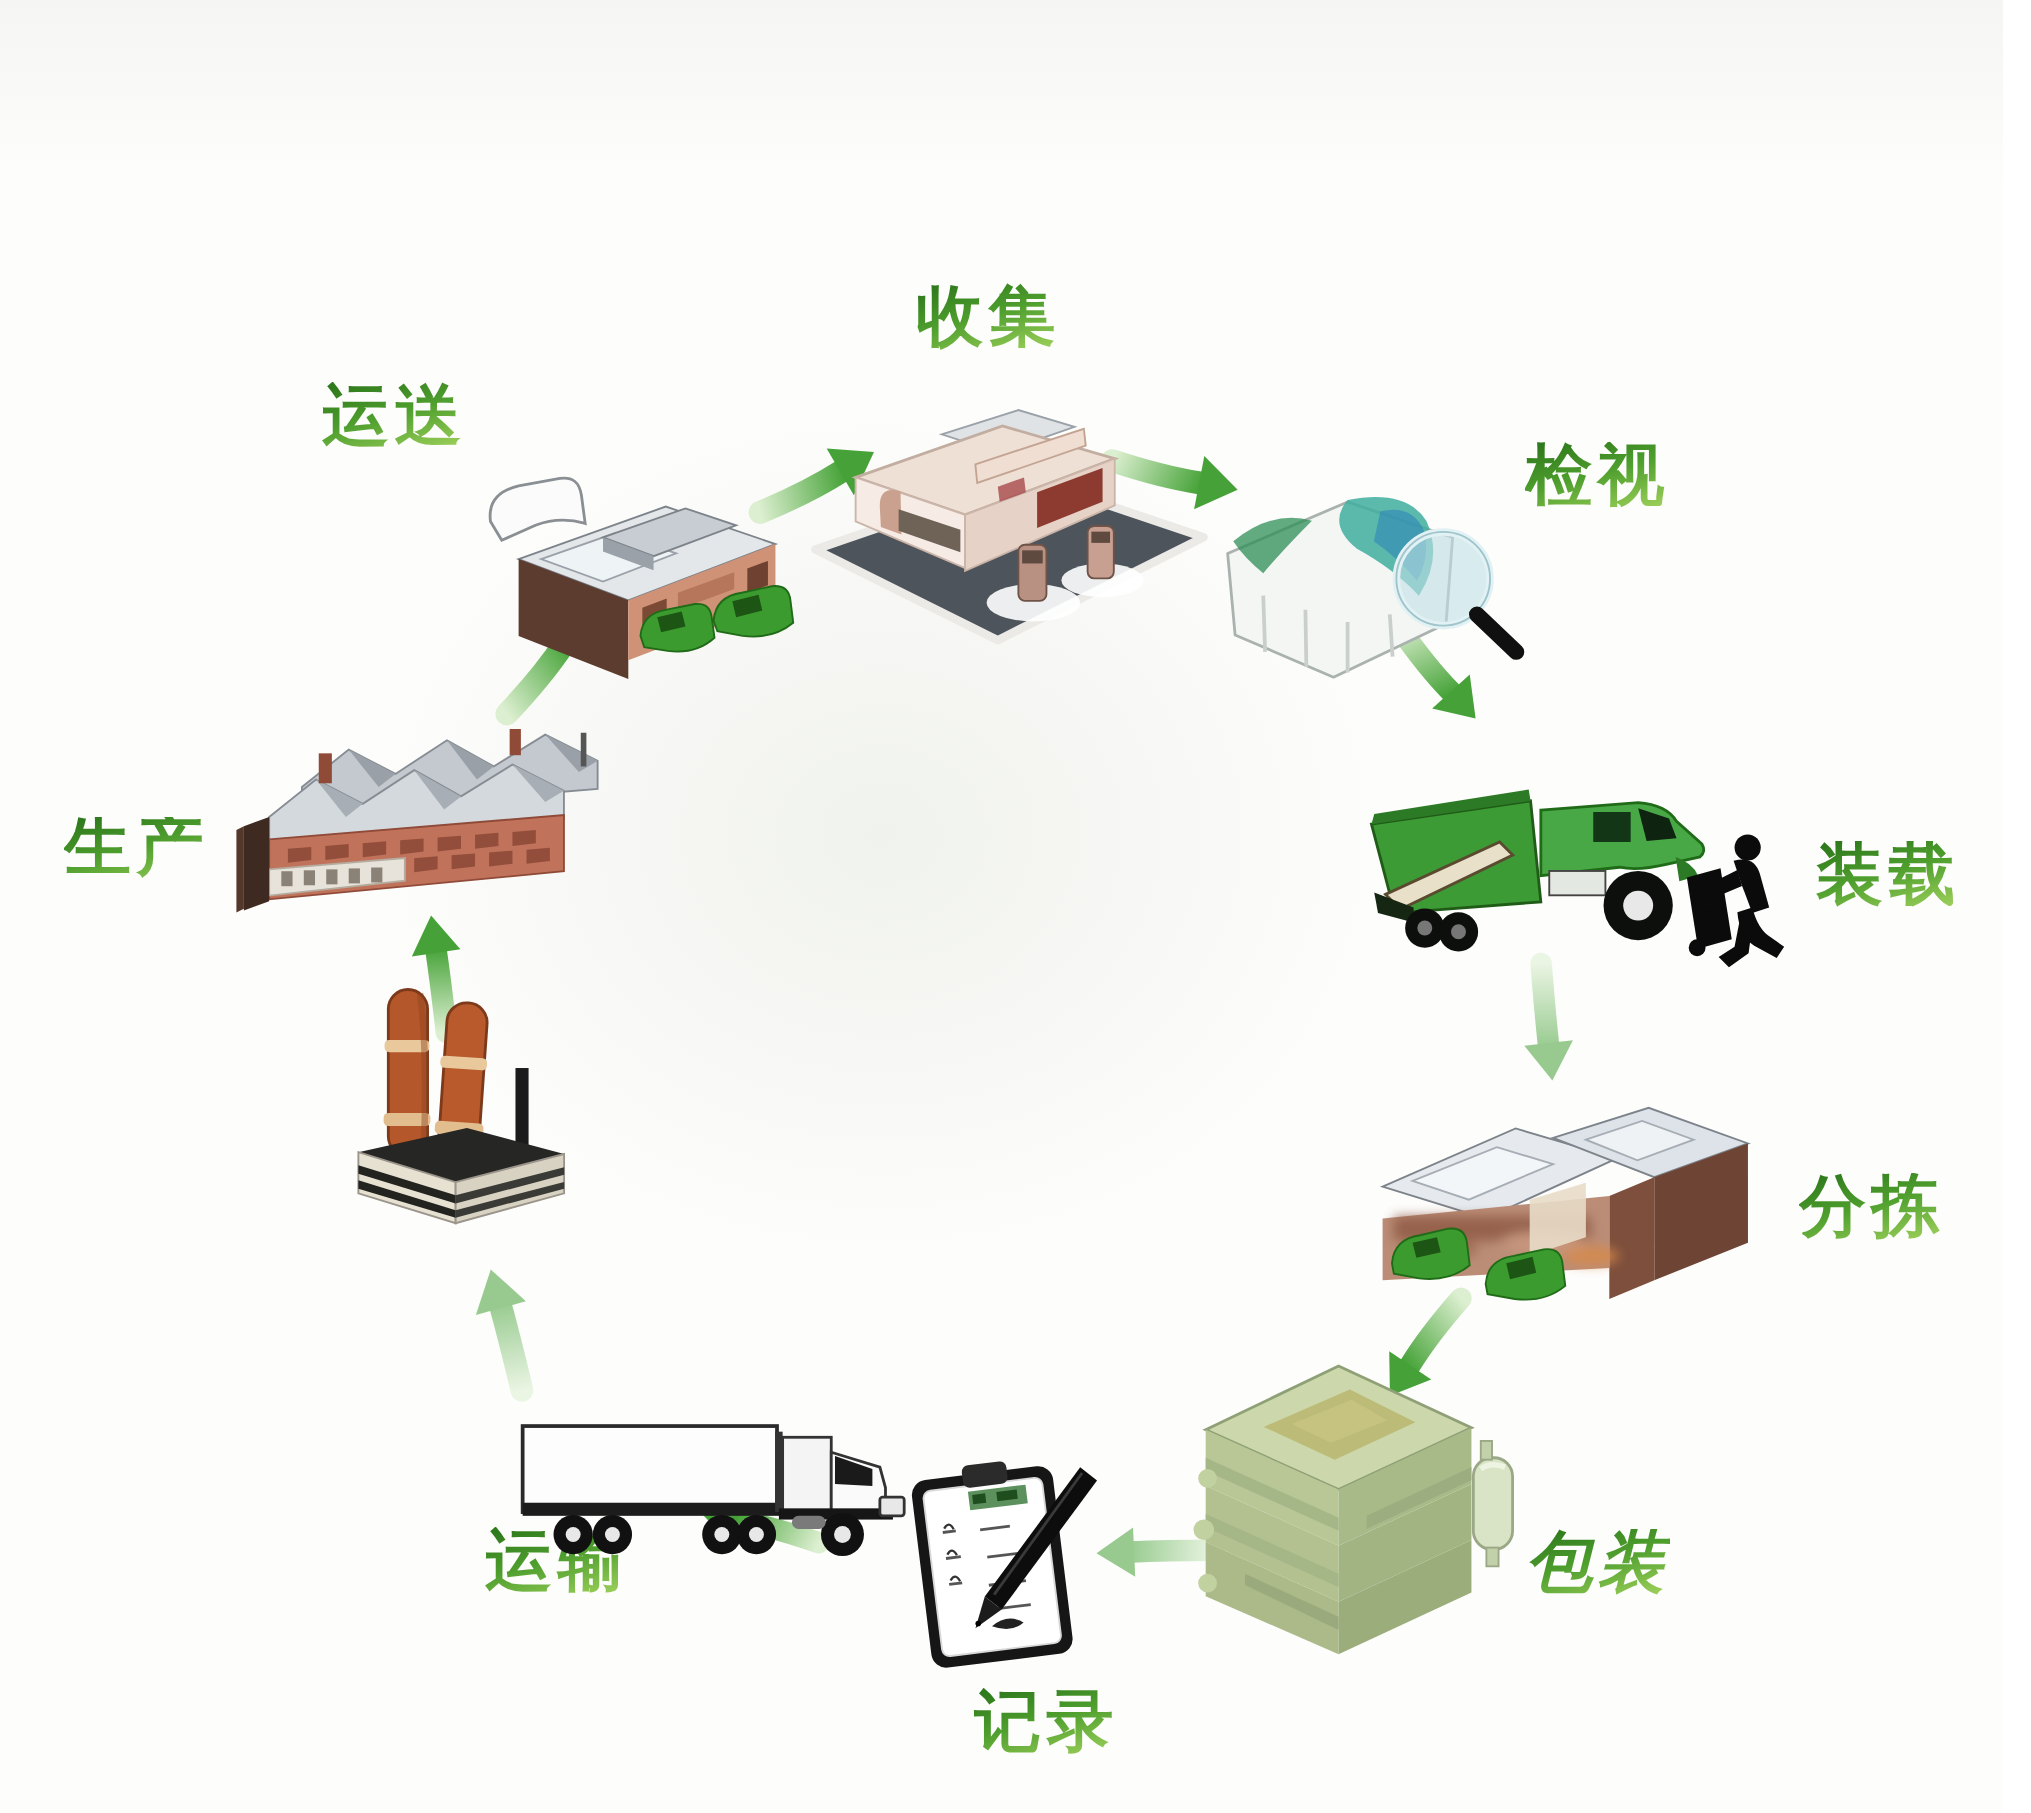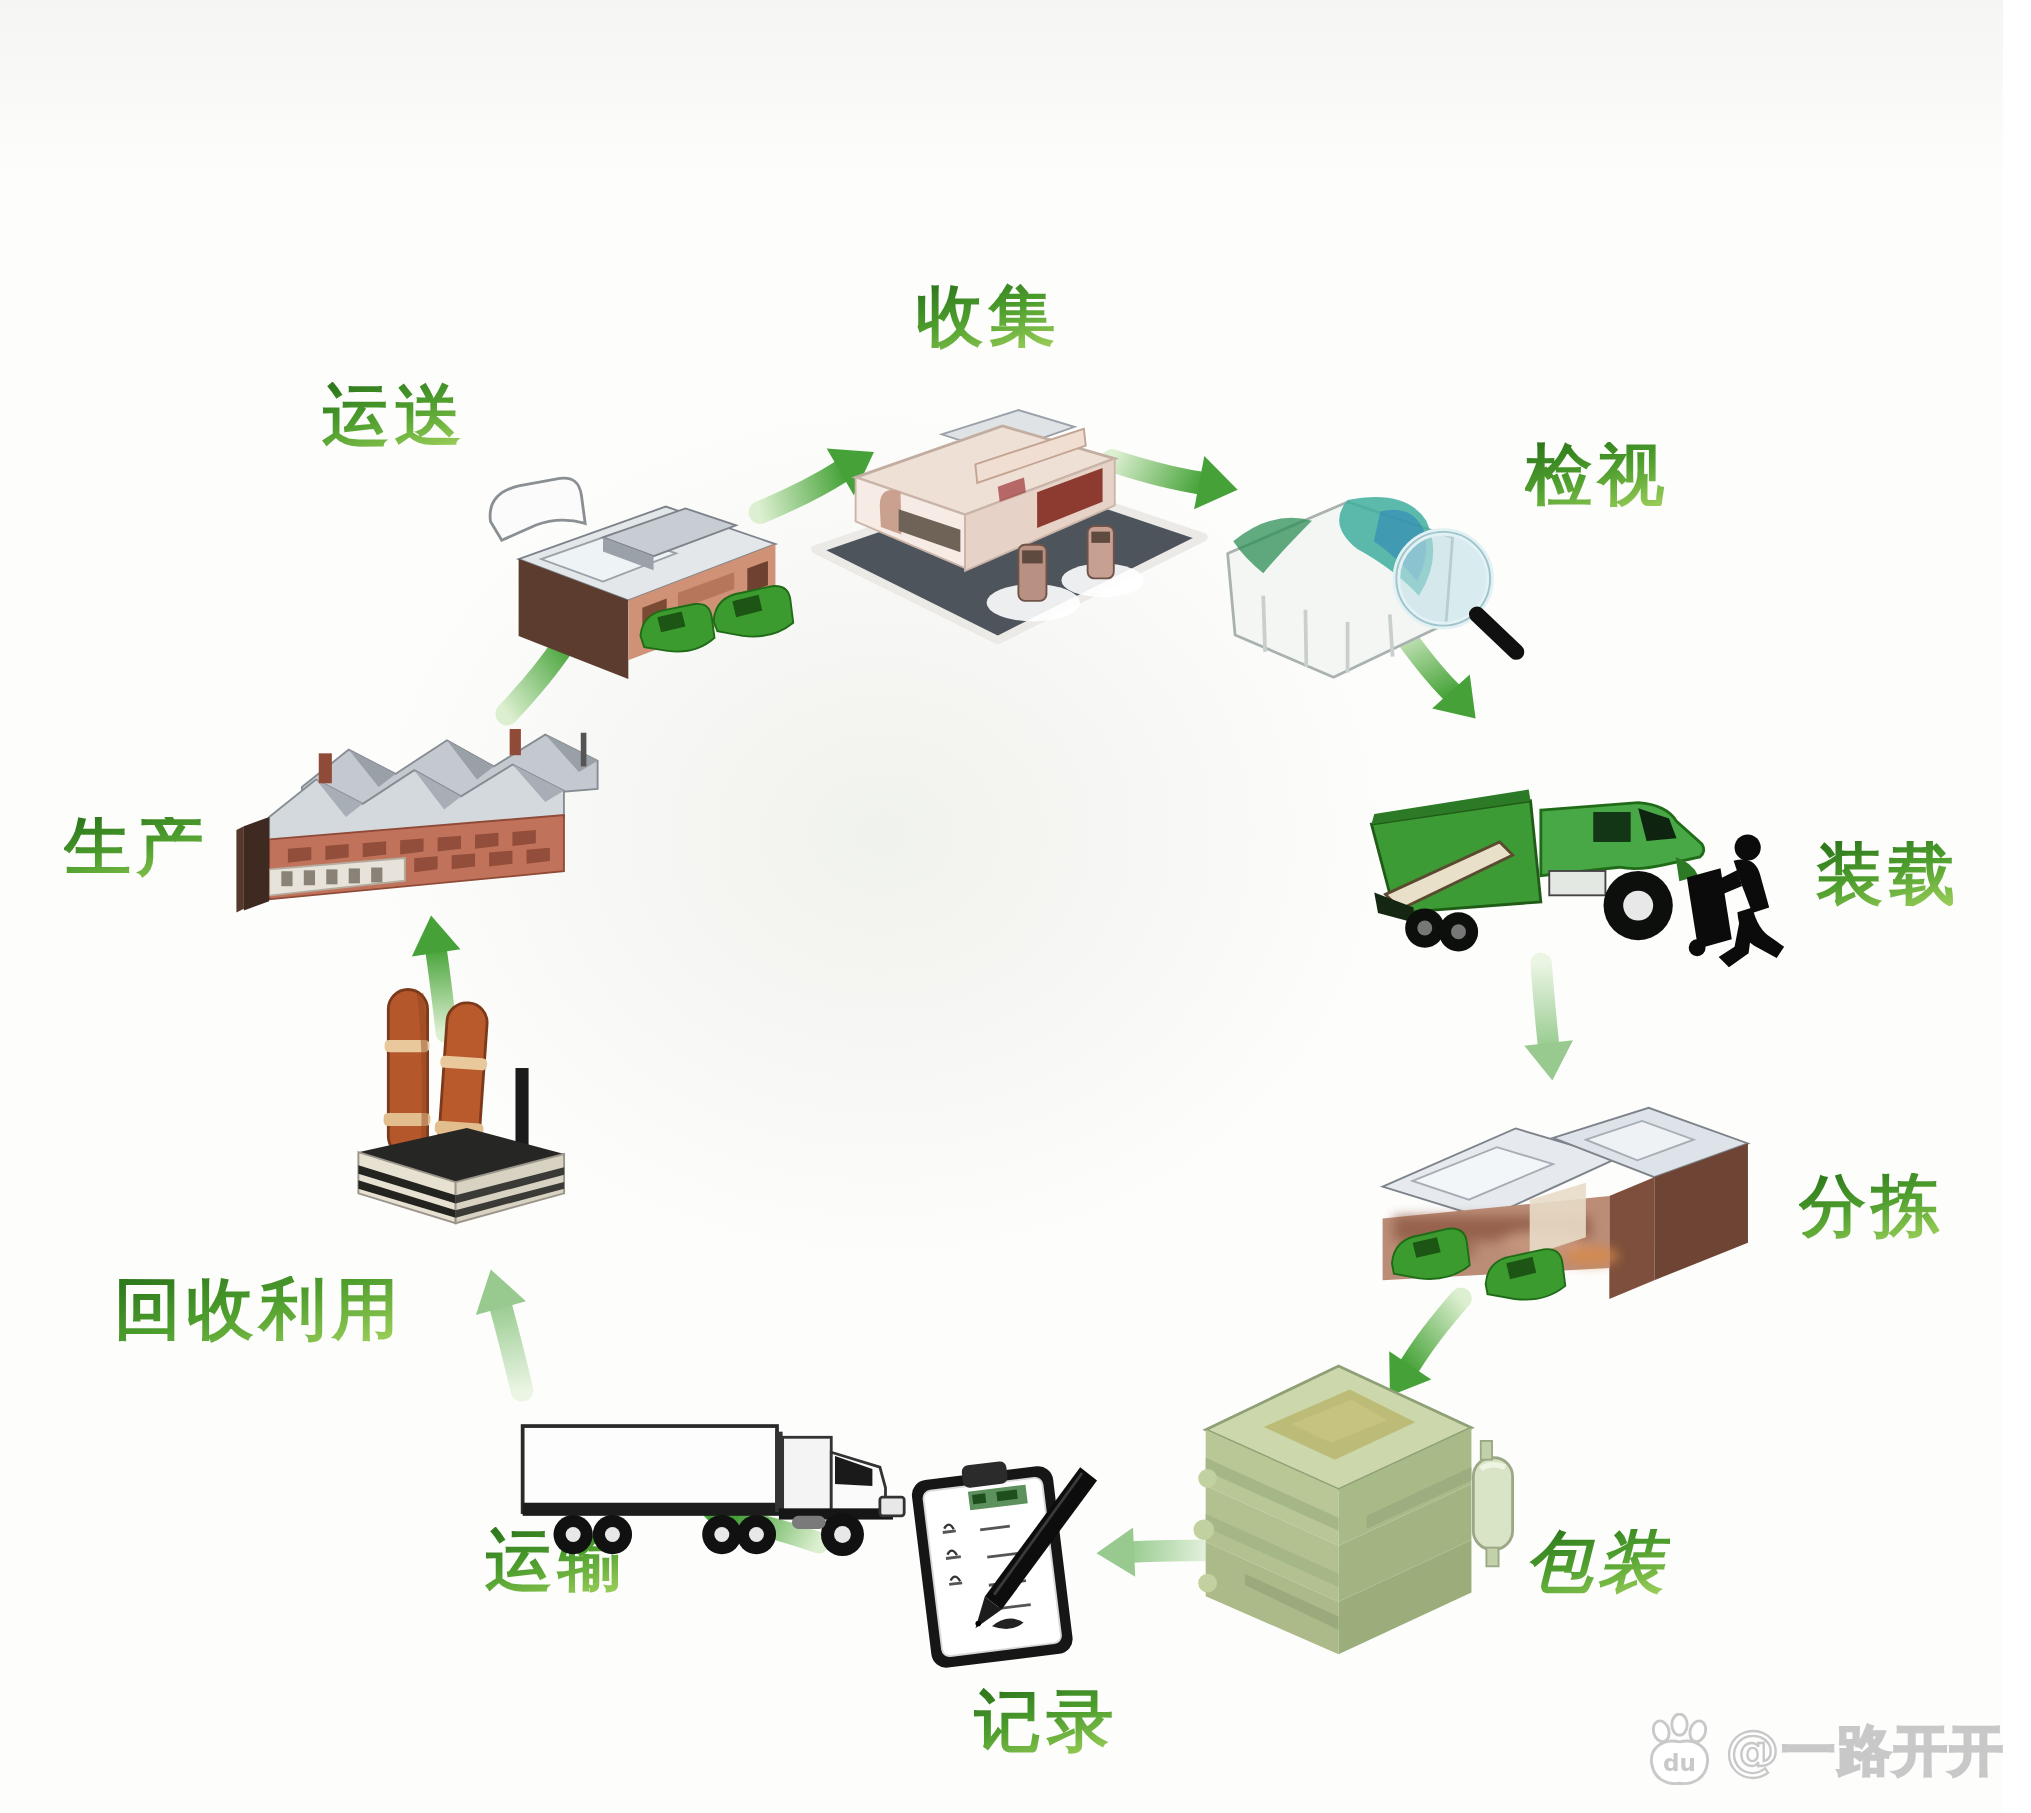--- a/index.html
+++ b/index.html
@@ -82,21 +82,20 @@
     </defs>
   </svg>
 
   <div class="stage-label lbl-collection">收集</div>
   <div class="stage-label lbl-inspection">检视</div>
   <div class="stage-label lbl-loading">装载</div>
   <div class="stage-label lbl-sorting">分拣</div>
   <div class="stage-label lbl-packaging">包装</div>
   <div class="stage-label lbl-recording">记录</div>
   <div class="stage-label lbl-transport">运输</div>
-  <div class="stage-label lbl-recycling">回收利用</div>
   <div class="stage-label lbl-production">生产</div>
   <div class="stage-label lbl-delivery">运送</div>
 
   <div class="arrow a1">
       <svg viewBox="0 0 140 80">
         <path class="shaft" d="M8 60 Q60 52 96 40"></path>
         <polygon class="head" points="133,29 88,14 103,66"></polygon>
       </svg>
     </div>
   <div class="arrow a2">
@@ -414,27 +413,15 @@
           <rect x="72" y="151" width="12" height="16"></rect>
           <rect x="96" y="150" width="12" height="16"></rect>
           <rect x="120" y="149" width="12" height="16"></rect>
           <rect x="144" y="148" width="12" height="16"></rect>
         </g>
       <polygon points="8,104 35,94 35,184 8,194" fill="#3f2a22"></polygon>
       <polygon points="0,108 8,104 8,192 0,196" fill="#54382c"></polygon>
     </svg>
   </div>
 
-  <div class="watermark">
-    <svg class="paw" viewBox="0 0 80 80">
-      <g fill="#ffffff" stroke="#c9c9c9" stroke-width="3">
-        <ellipse cx="21" cy="19" rx="8" ry="11" transform="rotate(-16 21 19)"></ellipse>
-        <ellipse cx="40" cy="12" rx="8" ry="11"></ellipse>
-        <ellipse cx="59" cy="19" rx="8" ry="11" transform="rotate(16 59 19)"></ellipse>
-        <path d="M40 30 C58 26 71 37 69 52 C67 68 54 75 40 73 C26 75 13 68 11 52 C9 37 22 26 40 30 Z"></path>
-      </g>
-      <text x="40" y="60" text-anchor="middle" font-size="24" font-weight="bold" fill="#c9c9c9" font-family="DejaVu Sans, sans-serif">du</text>
-    </svg>
-    <span class="handle">@一路开开</span>
-  </div>
 
 </div>
 
 
 </body></html>

